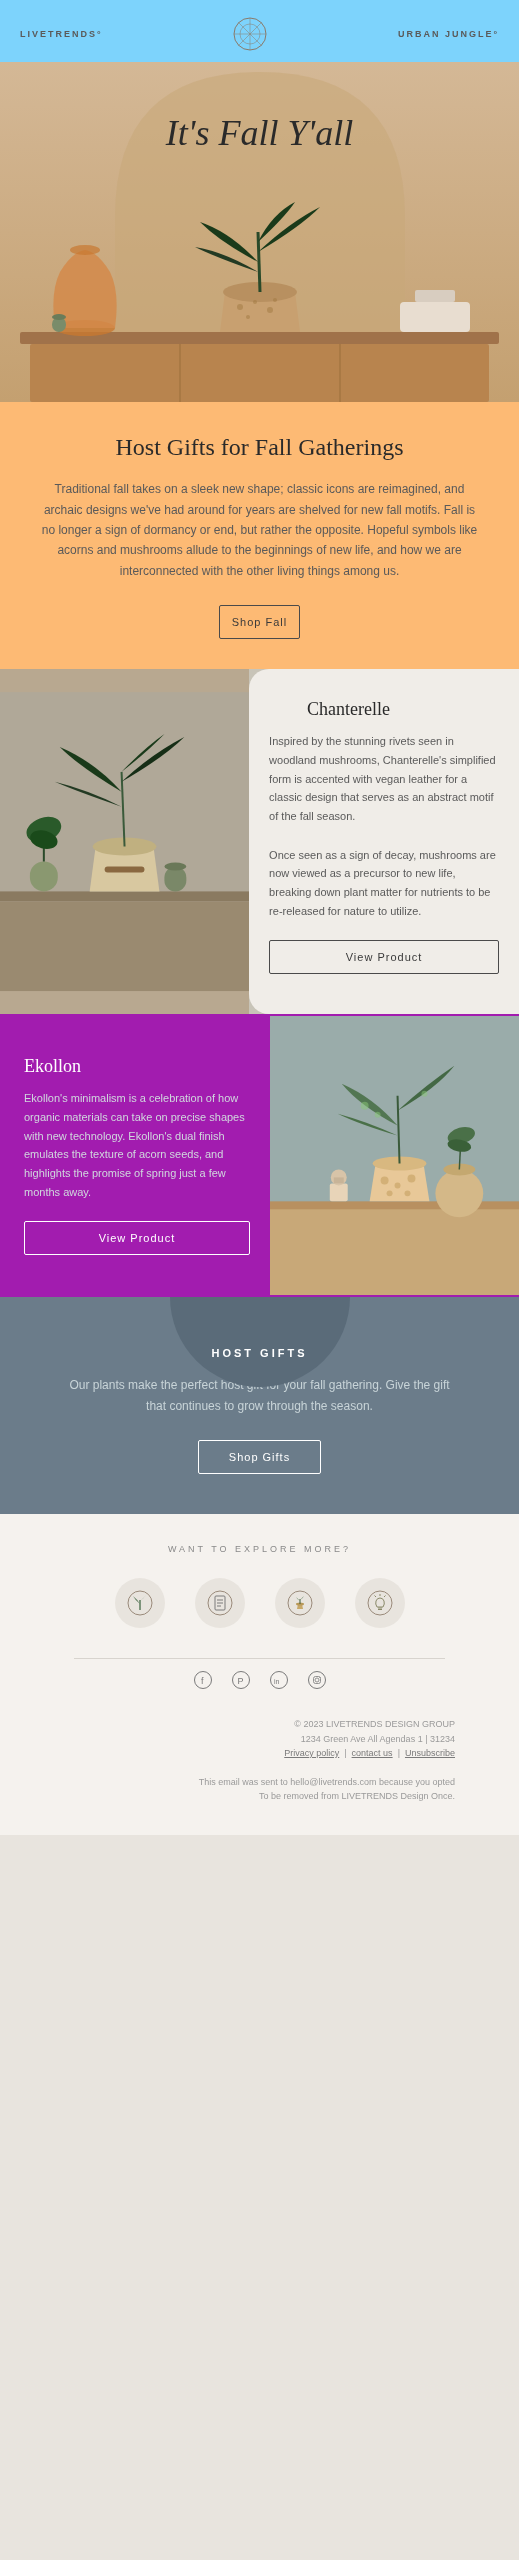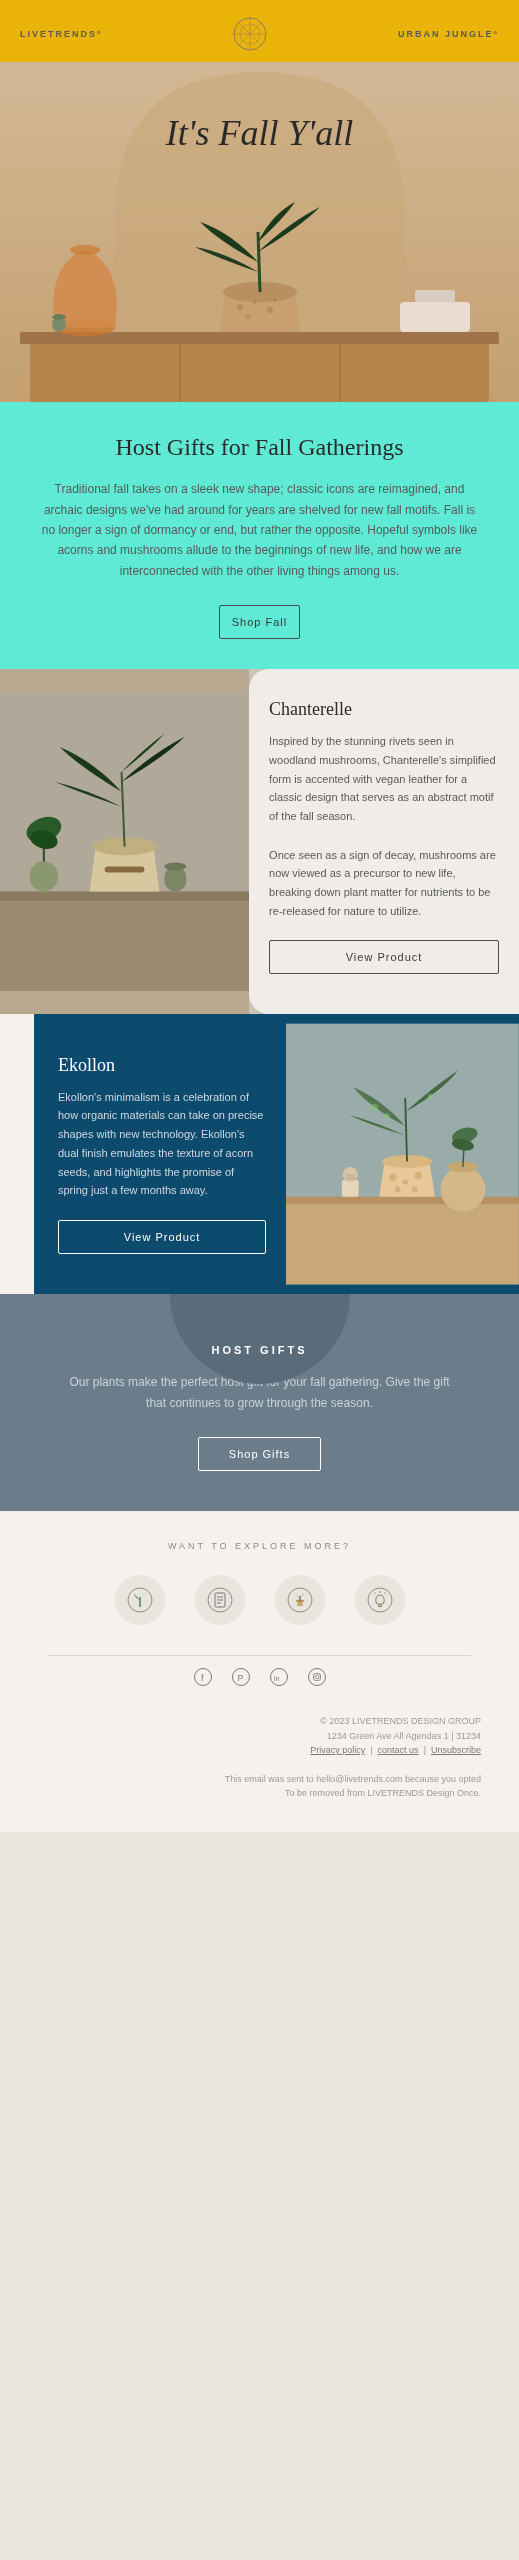--- a/index.html
+++ b/index.html
@@ -10,21 +10,21 @@
       margin: 0 auto;
       color: #3a3a3a;
     }
     .email-wrapper {
       background: #f5f2ee;
       width: 519px;
     }
 
     
     .header {
-      background: #eab308;
+      background: #7dd3fc;
       padding: 16px 20px 10px;
       display: flex;
       align-items: center;
       justify-content: space-between;
     }
     .header-brand-left {
       font-family: Arial, sans-serif;
       font-size: 9px;
       letter-spacing: 2px;
       color: #5a5a5a;
@@ -65,21 +65,21 @@
       font-size: 36px;
       font-style: italic;
       color: #2a2a2a;
       text-align: center;
       white-space: nowrap;
       z-index: 10;
     }
 
     
     .content-section {
-      background: #5eead4;
+      background: #fdba74;
       padding: 30px 40px 20px;
       text-align: center;
     }
     .section-heading {
       font-family: Georgia, serif;
       font-size: 24px;
       color: #2a2a2a;
       margin-bottom: 16px;
       font-weight: normal;
       line-height: 1.3;
@@ -142,37 +142,37 @@
       display: flex;
       flex-direction: column;
       justify-content: center;
     }
     .product-name {
       font-family: Georgia, serif;
       font-size: 18px;
       color: #2a2a2a;
       margin-bottom: 12px;
       font-weight: normal;
+      margin-left: 38px;
     }
     .product-desc {
       font-family: Arial, sans-serif;
       font-size: 11px;
       line-height: 1.7;
       color: #5a5a5a;
       margin-bottom: 20px;
     }
 
     
     .product-card-left {
       position: relative;
-      background: #0c4a6e;
+      background: #a21caf;
       min-height: 280px;
       display: flex;
       overflow: hidden;
-      margin-left: 34px;
     }
     .product-card-left .text-side {
       width: 52%;
       padding: 30px 20px 30px 24px;
       display: flex;
       flex-direction: column;
       justify-content: center;
     }
     .product-card-left .img-side {
       width: 48%;
@@ -227,21 +227,21 @@
       font-family: Arial, sans-serif;
       font-size: 12px;
       line-height: 1.7;
       color: #c8d4d8;
       margin-bottom: 24px;
     }
 
     
     .explore-section {
       background: #f5f2ee;
-      padding: 30px 8px 20px;
+      padding: 30px 34px 20px;
       text-align: center;
     }
     .explore-label {
       font-family: Arial, sans-serif;
       font-size: 9px;
       letter-spacing: 3px;
       color: #8a8a8a;
       text-transform: uppercase;
       margin-bottom: 24px;
     }

